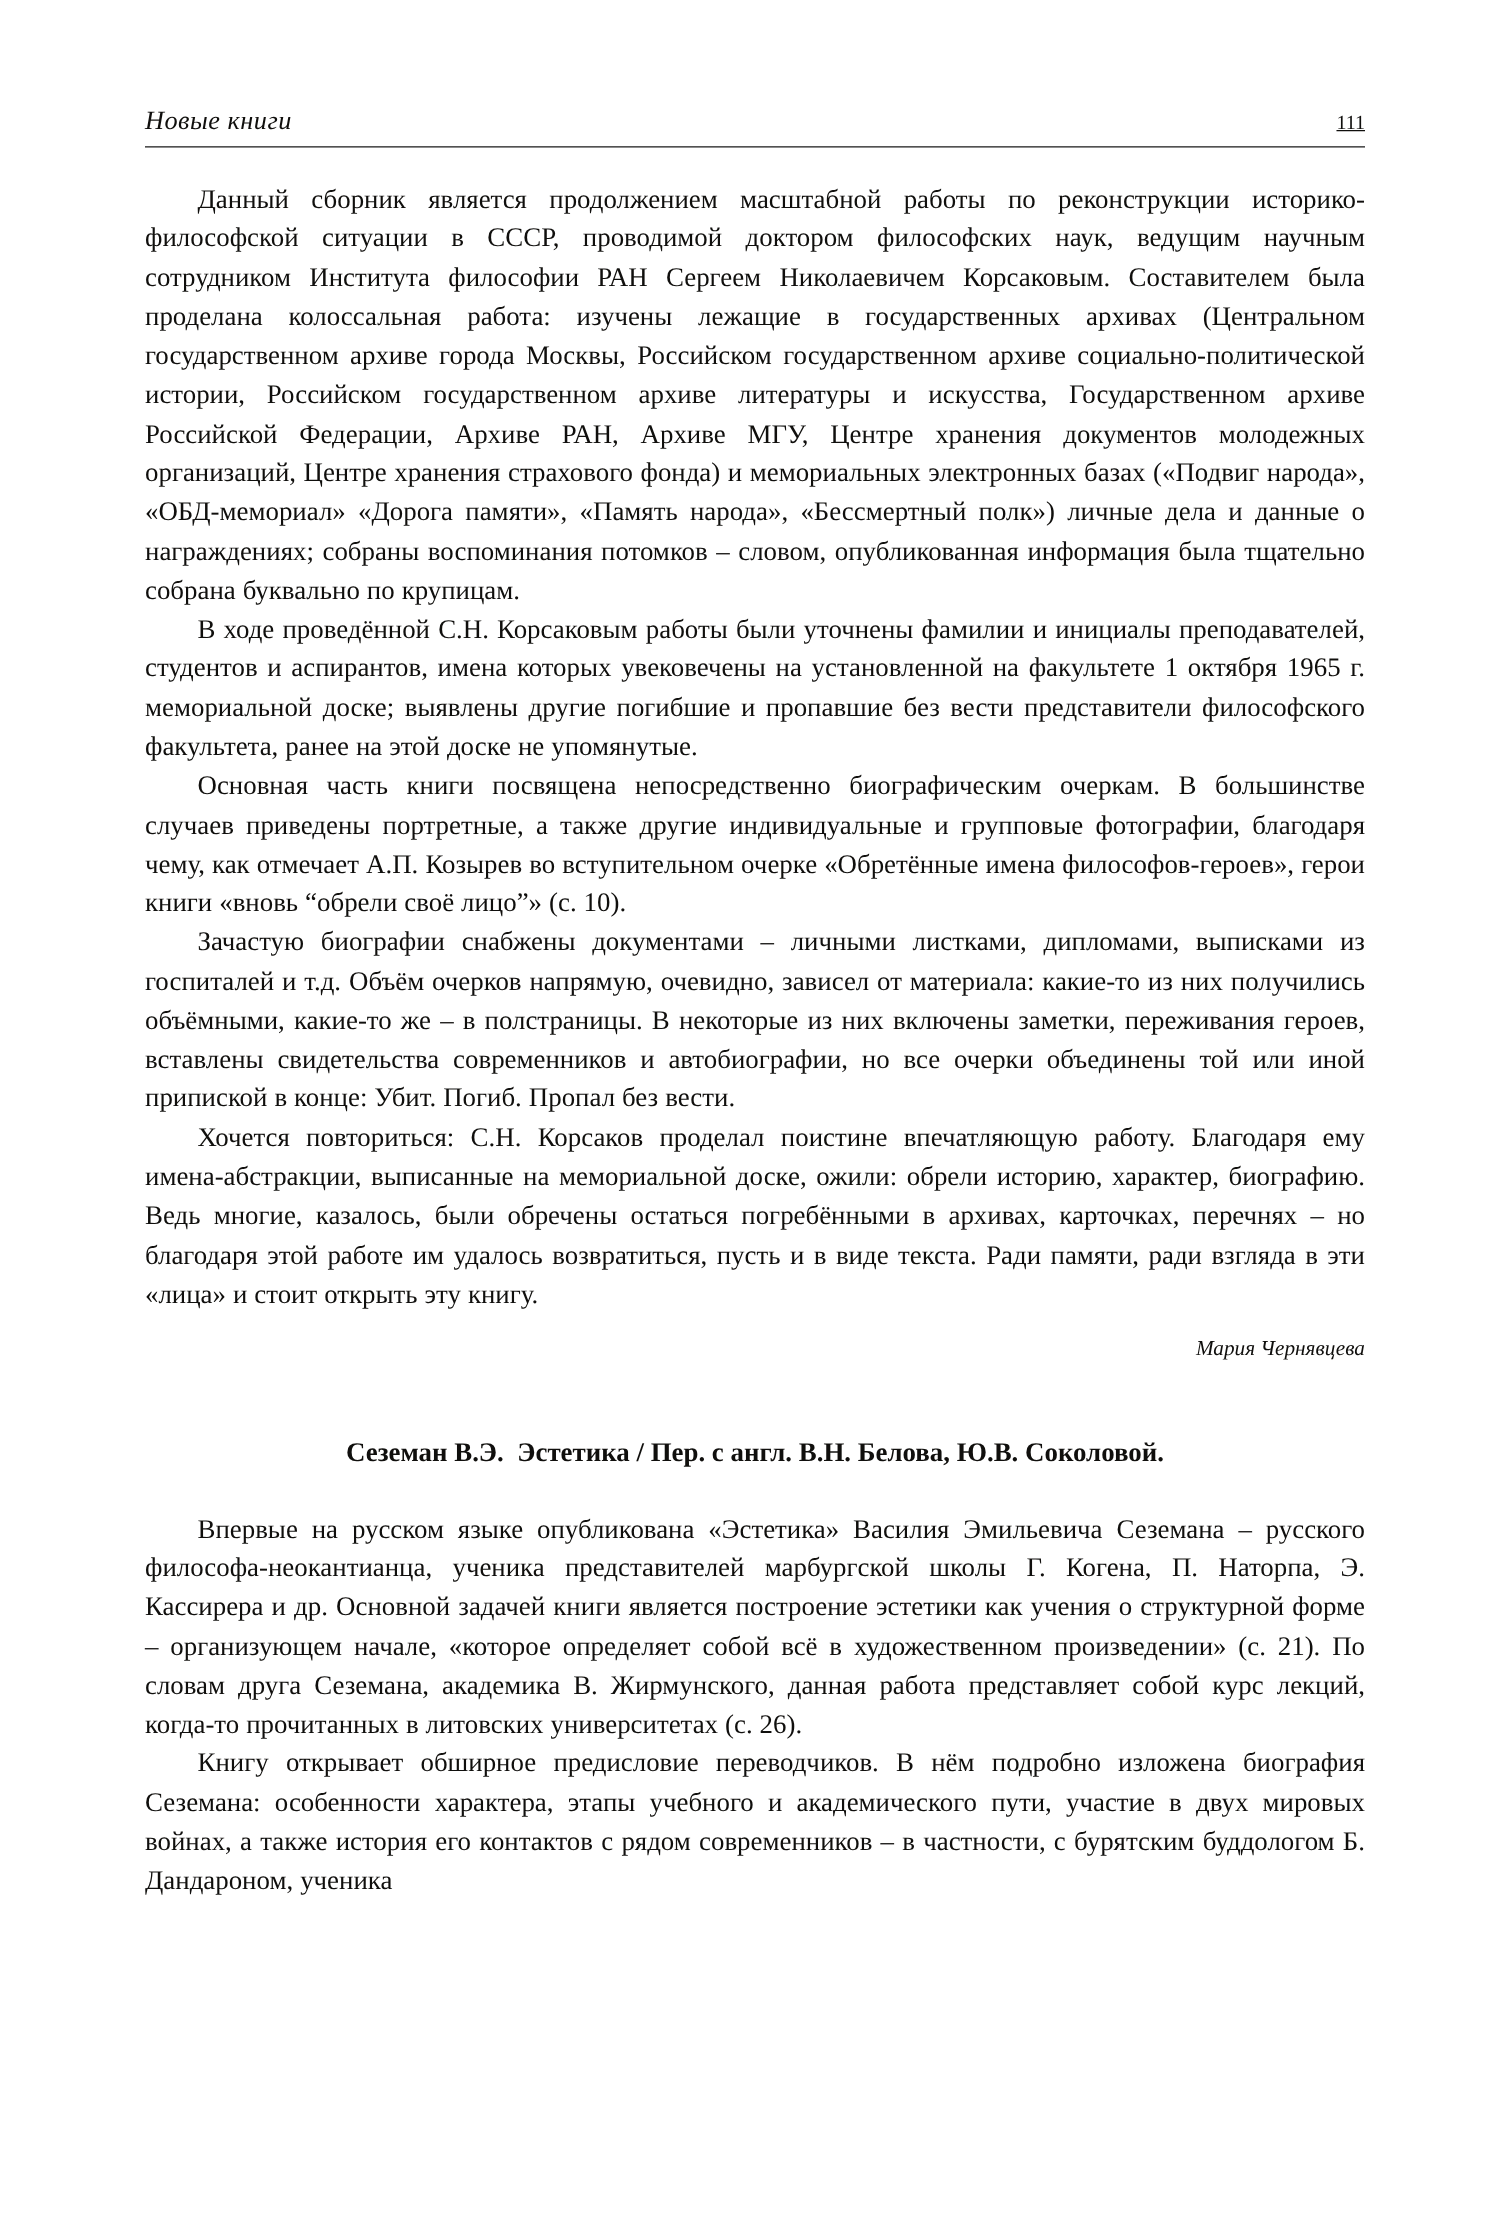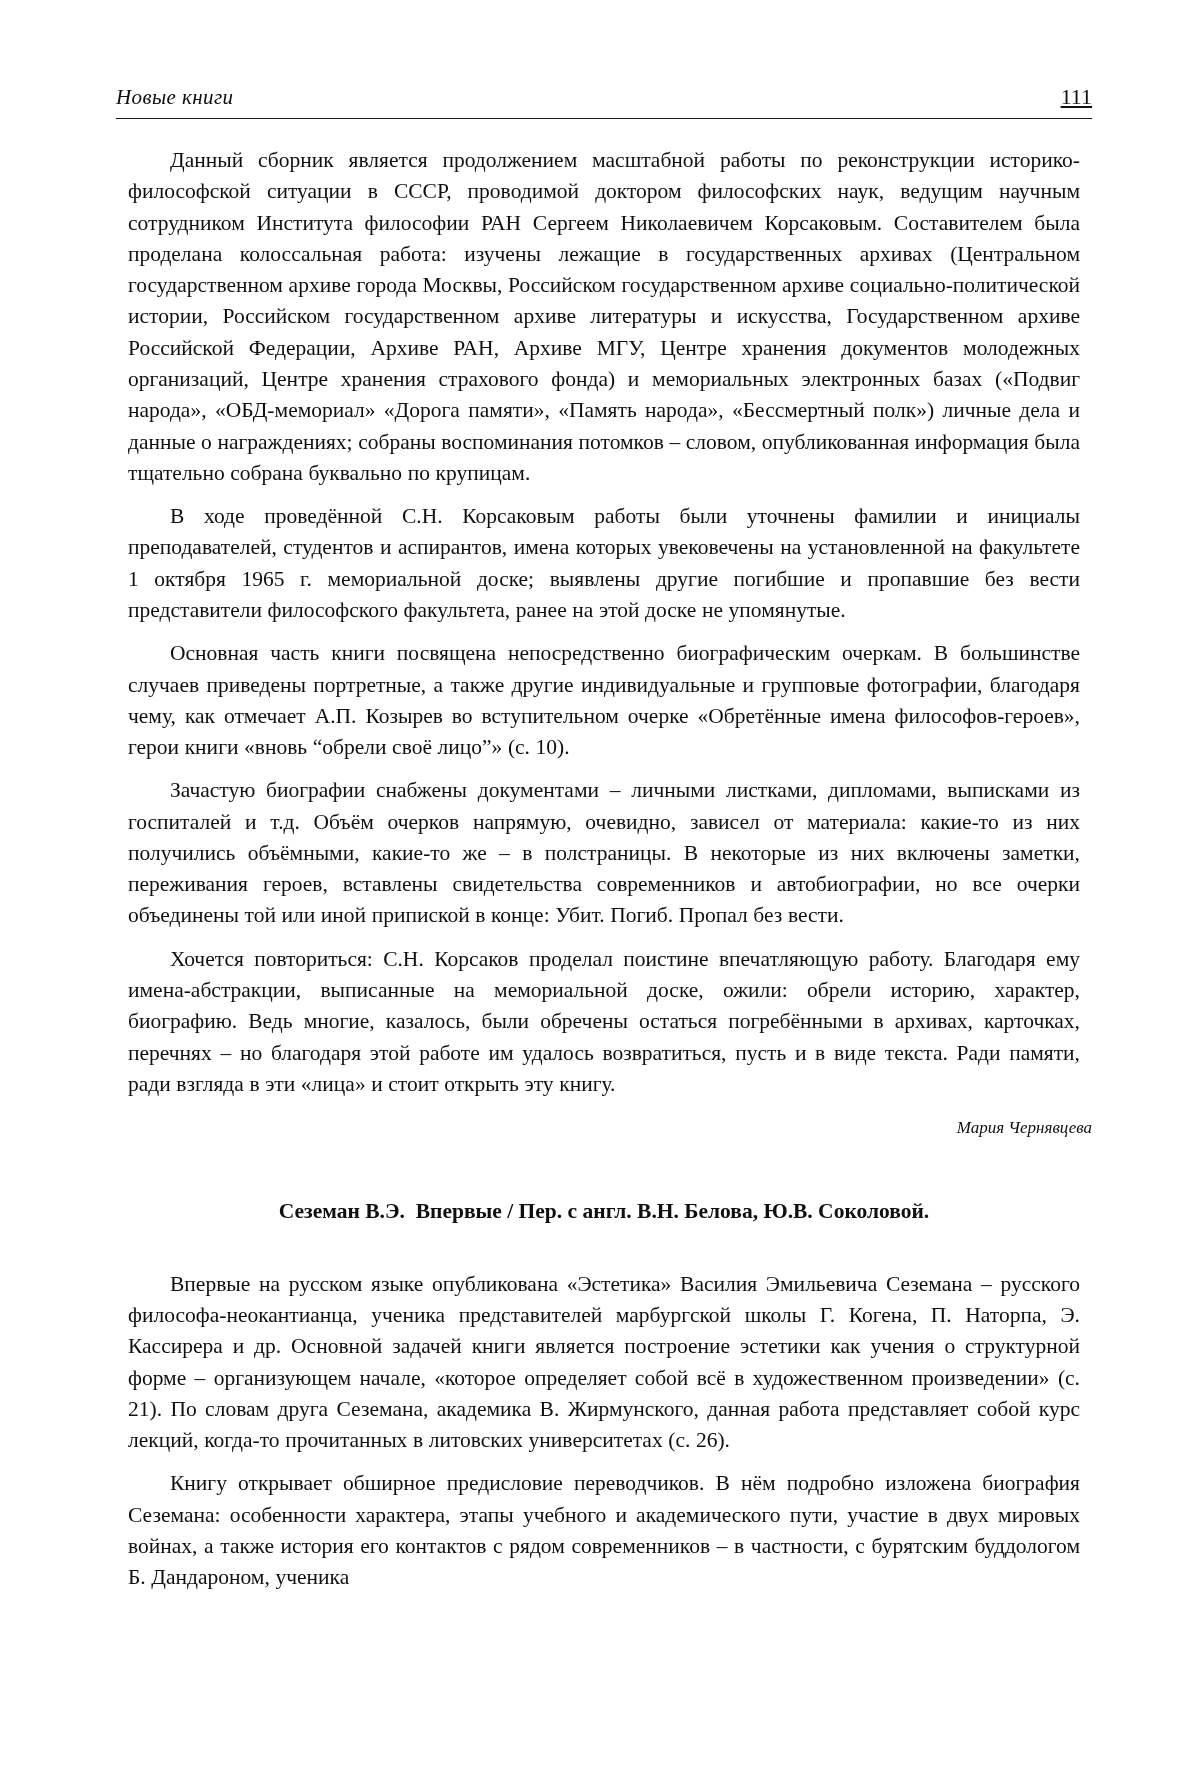--- a/index.html
+++ b/index.html
@@ -31,29 +31,29 @@
     font-size: 21px;
     padding-bottom: 8px;
     border-bottom: 1.6px solid #1a1a1a;
     margin-bottom: 26px;
   }
   .running-head .rh-title {
     font-style: italic;
     letter-spacing: 0.4px;
   }
   .running-head .rh-page {
-    font-size: 22px;
+    font-size: 16px;
     text-decoration: underline;
   }
   p.body {
     font-size: 21.5px;
     line-height: 1.455;
     text-align: justify;
     text-align-last: left;
-    margin: 12px;
+    margin: 0;
     text-indent: 42px;
     hyphens: auto;
     -webkit-hyphens: auto;
     word-spacing: 0.01em;
   }
   .signature {
     font-size: 17px;
     font-style: italic;
     text-align: right;
     margin-top: 18px;
@@ -96,21 +96,21 @@
     <p class="body">Данный сборник является продолжением масштабной работы по реконструкции историко-философской ситуации в СССР, проводимой доктором философских наук, ведущим научным сотрудником Института философии РАН Сергеем Николаевичем Корсаковым. Составителем была проделана колоссальная работа: изучены лежащие в государственных архивах (Центральном государственном архиве города Москвы, Российском государственном архиве социально-политической истории, Российском государственном архиве литературы и искусства, Государственном архиве Российской Федерации, Архиве РАН, Архиве МГУ, Центре хранения документов молодежных организаций, Центре хранения страхового фонда) и мемориальных электронных базах («Подвиг народа», «ОБД-мемориал» «Дорога памяти», «Память народа», «Бессмертный полк») личные дела и данные о награждениях; собраны воспоминания потомков – словом, опубликованная информация была тщательно собрана буквально по крупицам.</p>
     <p class="body">В ходе проведённой С.Н. Корсаковым работы были уточнены фамилии и инициалы преподавателей, студентов и аспирантов, имена которых увековечены на установленной на факультете 1 октября 1965 г. мемориальной доске; выявлены другие погибшие и пропавшие без вести представители философского факультета, ранее на этой доске не упомянутые.</p>
     <p class="body">Основная часть книги посвящена непосредственно биографическим очеркам. В большинстве случаев приведены портретные, а также другие индивидуальные и групповые фотографии, благодаря чему, как отмечает А.П. Козырев во вступительном очерке «Обретённые имена философов-героев», герои книги «вновь “обрели своё лицо”» (с. 10).</p>
     <p class="body">Зачастую биографии снабжены документами – личными листками, дипломами, выписками из госпиталей и т.д. Объём очерков напрямую, очевидно, зависел от материала: какие-то из них получились объёмными, какие-то же – в полстраницы. В некоторые из них включены заметки, переживания героев, вставлены свидетельства современников и автобиографии, но все очерки объединены той или иной припиской в конце: Убит. Погиб. Пропал без вести.</p>
     <p class="body">Хочется повториться: С.Н. Корсаков проделал поистине впечатляющую работу. Благодаря ему имена-абстракции, выписанные на мемориальной доске, ожили: обрели историю, характер, биографию. Ведь многие, казалось, были обречены остаться погребёнными в архивах, карточках, перечнях –  но благодаря этой работе им удалось возвратиться, пусть и в виде текста. Ради памяти, ради взгляда в эти «лица» и стоит открыть эту книгу.</p>
     <div class="signature">Мария Чернявцева</div>
   </div>
 
   <div class="book-head">
     <span class="author">Сеземан В.Э.</span>
-    <span>&nbsp;</span><span class="title">Впервые</span><span class="rest"> / Пер. с англ. В.Н. Белова, Ю.В. Соколовой.</span>
+    <span>&nbsp;</span><span class="title">Эстетика</span><span class="rest"> / Пер. с англ. В.Н. Белова, Ю.В. Соколовой.</span>
   </div>
 
   <div class="section-gap"></div>
 
   <div>
     <p class="body">Впервые на русском языке опубликована «Эстетика» Василия Эмильевича Сеземана – русского философа-неокантианца, ученика представителей марбургской школы Г. Когена, П. Наторпа, Э. Кассирера и др. Основной задачей книги является построение эстетики как учения о структурной форме – организующем начале, «которое определяет собой всё в художественном произведении» (с. 21). По словам друга Сеземана, академика В. Жирмунского, данная работа представляет собой курс лекций, когда-то прочитанных в литовских университетах (с. 26).</p>
     <p class="body">Книгу открывает обширное предисловие переводчиков. В нём подробно изложена биография Сеземана: особенности характера, этапы учебного и академического пути, участие в двух мировых войнах, а также история его контактов с рядом современников – в частности, с бурятским буддологом Б. Дандароном, ученика</p>
   </div>
 
 </div>

